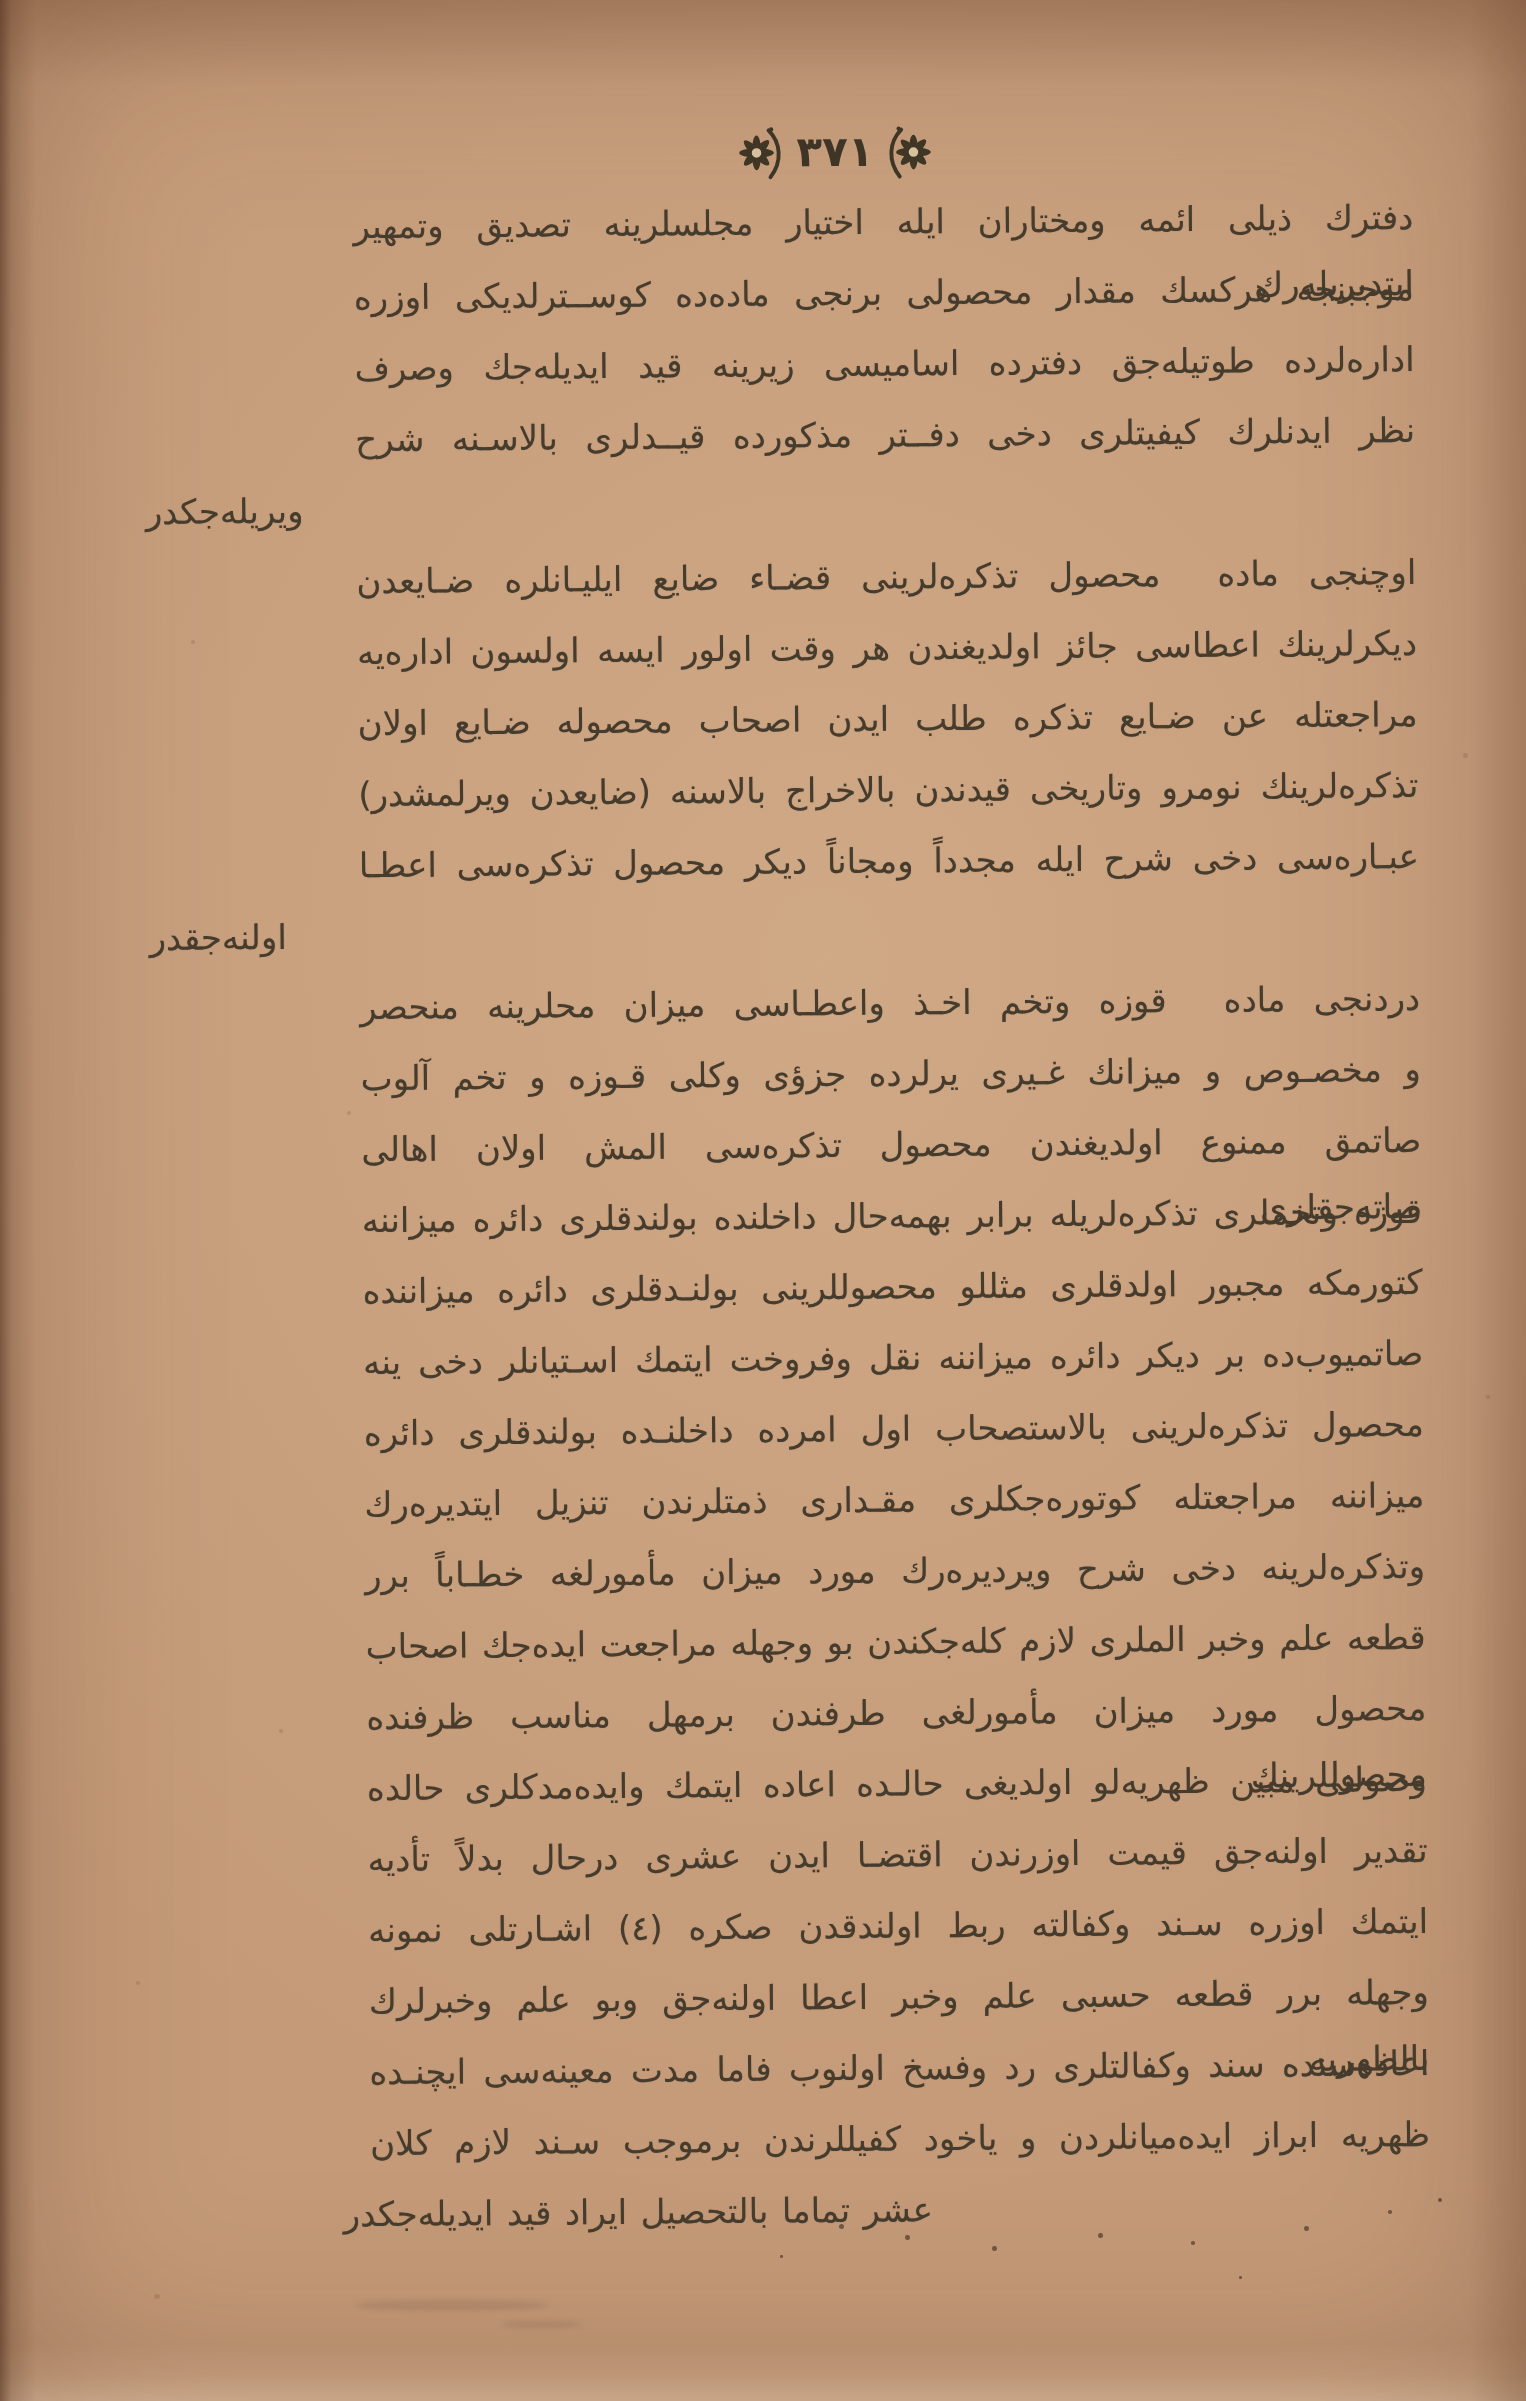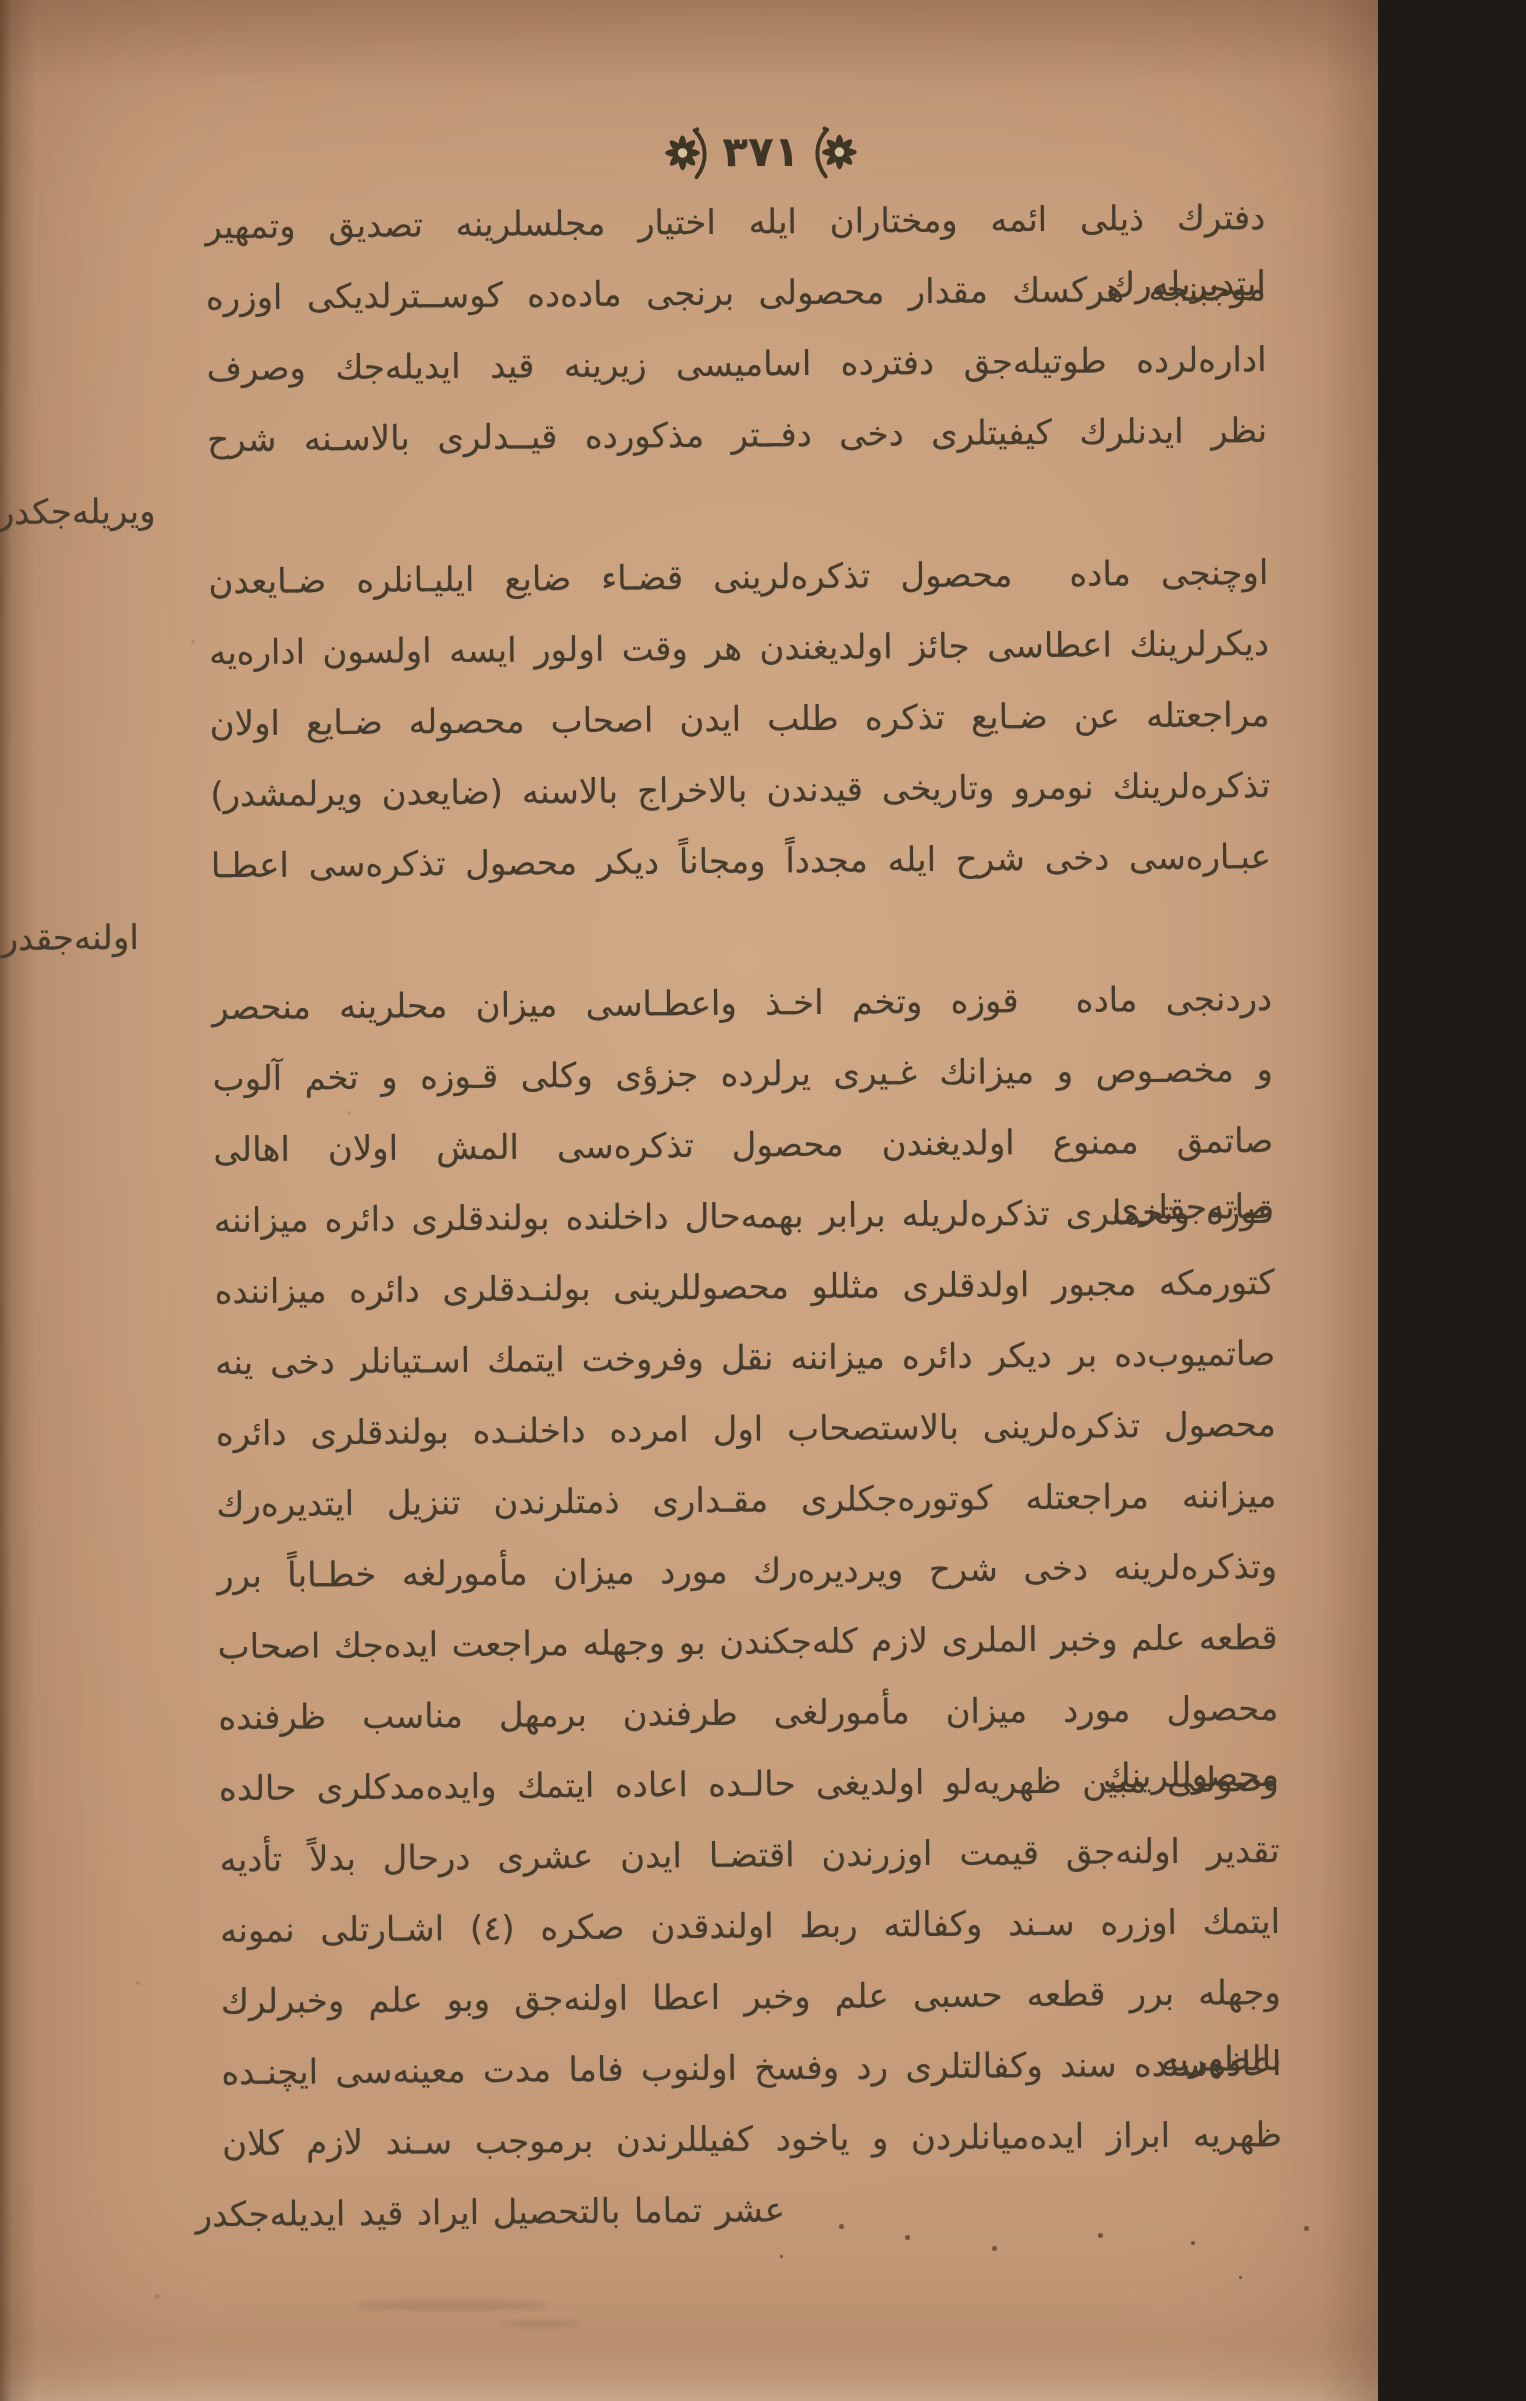--- a/index.html
+++ b/index.html
@@ -1,18 +1,18 @@
 <!DOCTYPE html>
 <html lang="ota" dir="ltr" style="font-size:14.3px"><head>
 <meta charset="utf-8">
 <style>
   html,body{margin:0;padding:0;background:#1e1a16;}
   .page{
     position:relative;
-    width:1378px;height:2401px;
+    width:1526px;height:2401px;
     overflow:hidden;
     font-family:"DejaVu Sans",sans-serif;
     color:#453b2c;
     background:
       radial-gradient(ellipse 115% 85% at 54% 40%, rgba(226,192,158,.38) 0%, rgba(226,192,158,0) 62%),
       linear-gradient(90deg, rgba(70,40,26,.58) 0px, rgba(70,40,26,.20) 11.6px, rgba(70,40,26,0) 36px),
       linear-gradient(270deg, rgba(118,78,52,.28) 0px, rgba(118,78,52,0) 57px),
       linear-gradient(180deg, rgba(128,86,58,.34) 0px, rgba(128,86,58,0) 85px),
       linear-gradient(0deg, rgba(243,218,188,.58) 0px, rgba(238,208,174,.26) 25px, rgba(238,208,174,0) 57px),
       #c49a78;

